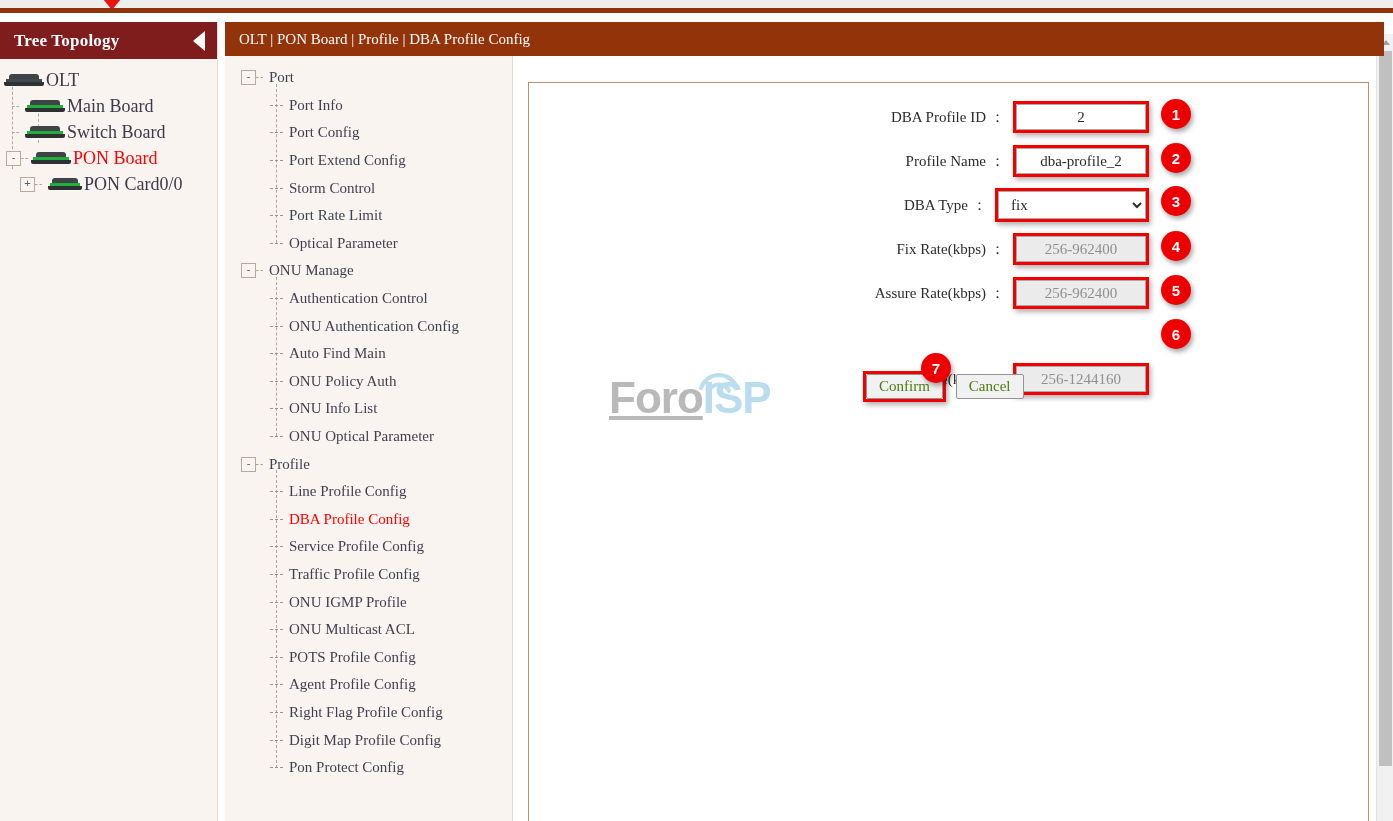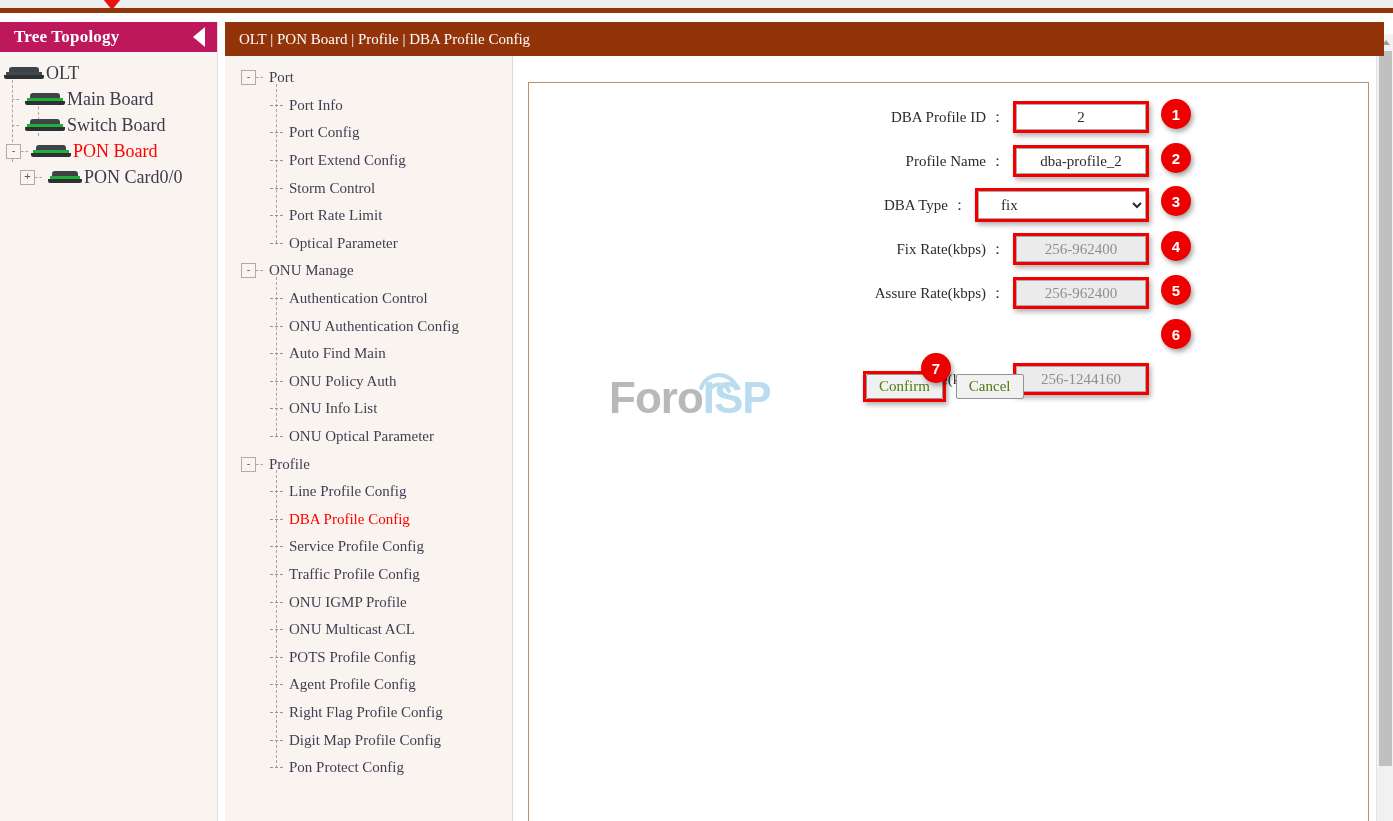--- a/index.html
+++ b/index.html
@@ -49,22 +49,22 @@
   #sidebar {
     position: absolute;
     left: 0; top: 22px;
     width: 218px;
     height: 799px;
     background: #faf4f0;
     border-right: 1px solid #e6ddd6;
     box-sizing: border-box;
   }
   #sidebar-header {
-    height: 30px;
-    background: #be185d;
+    height: 37px;
+    background: #7f1d1d;
     color: #ffffff;
     display: flex;
     align-items: center;
     justify-content: space-between;
     padding: 0 12px 0 14px;
     box-sizing: border-box;
   }
   #sidebar-header .title {
     font-weight: bold;
     font-size: 17px;
@@ -238,21 +238,21 @@
   #watermark {
     position: absolute;
     left: 80px; top: 290px;
     width: 200px; height: 70px;
     font-family: "Liberation Sans", sans-serif;
     font-weight: bold;
     font-size: 44px;
     letter-spacing: -1px;
     user-select: none;
   }
-  #wm-foro { color: #b9b9b9; }
+  #wm-foro { color: #b9b9b9; text-decoration: underline; }
   #wm-isp { color: #b9ddef; }
   #wm-arc {
     position: absolute;
     left: 89px; top: -4px;
   }
 
   
   #form {
     position: absolute;
     left: 0; top: 0;
@@ -299,21 +299,21 @@
   }
   input.fld.ro {
     background: #ebebeb;
     color: #7d7d7d;
   }
   input.fld::placeholder { color: #8f8f8f; opacity: 1; }
   select.fld {
     text-align: left;
     width: 130px;
     height: 26px;
-    padding: 0 18px;
+    padding: 0 8px;
     -webkit-appearance: menulist;
     appearance: menulist;
   }
 
   .badge {
     position: absolute;
     width: 30px; height: 30px;
     border-radius: 50%;
     background: #ee0000;
     color: #ffffff;

